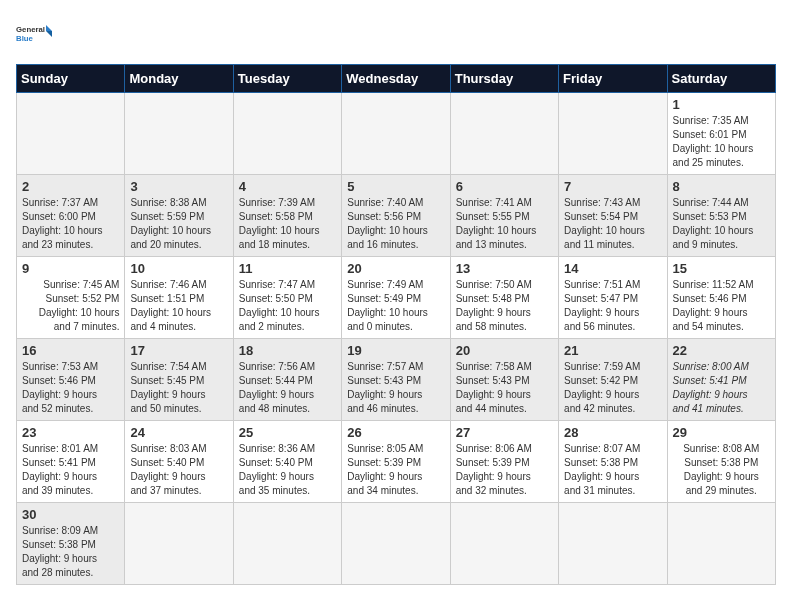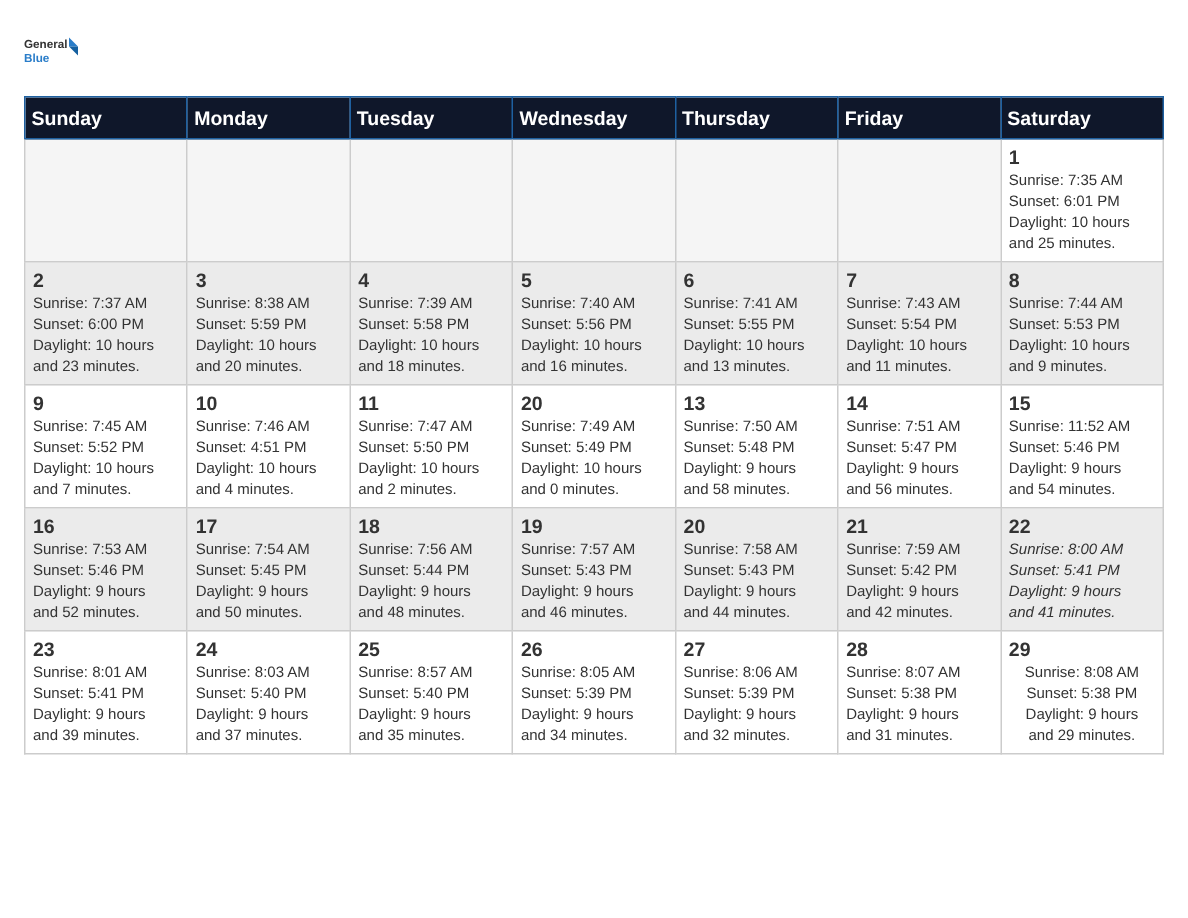--- a/index.html
+++ b/index.html
@@ -178,29 +178,29 @@
           <span class="day-number">8</span>
           <div class="day-info" style="white-space: pre-line;">Sunrise: 7:44 AM
 Sunset: 5:53 PM
 Daylight: 10 hours
 and 9 minutes.</div>
         </td>
       </tr>
       <tr class="row-odd">
         <td>
           <span class="day-number">9</span>
-          <div class="day-info" style="white-space: pre-line;">Sunrise: 7:45 AM
+          <div class="day-info" style="white-space: pre-line; text-align: right;">Sunrise: 7:45 AM
 Sunset: 5:52 PM
 Daylight: 10 hours
 and 7 minutes.</div>
         </td>
         <td>
           <span class="day-number">10</span>
           <div class="day-info" style="white-space: pre-line;">Sunrise: 7:46 AM
-Sunset: 4:51 PM
+Sunset: 1:51 PM
 Daylight: 10 hours
 and 4 minutes.</div>
         </td>
         <td>
           <span class="day-number">11</span>
           <div class="day-info" style="white-space: pre-line;">Sunrise: 7:47 AM
 Sunset: 5:50 PM
 Daylight: 10 hours
 and 2 minutes.</div>
         </td>
@@ -294,21 +294,21 @@
         </td>
         <td>
           <span class="day-number">24</span>
           <div class="day-info" style="white-space: pre-line;">Sunrise: 8:03 AM
 Sunset: 5:40 PM
 Daylight: 9 hours
 and 37 minutes.</div>
         </td>
         <td>
           <span class="day-number">25</span>
-          <div class="day-info" style="white-space: pre-line;">Sunrise: 8:57 AM
+          <div class="day-info" style="white-space: pre-line;">Sunrise: 8:36 AM
 Sunset: 5:40 PM
 Daylight: 9 hours
 and 35 minutes.</div>
         </td>
         <td>
           <span class="day-number">26</span>
           <div class="day-info" style="white-space: pre-line;">Sunrise: 8:05 AM
 Sunset: 5:39 PM
 Daylight: 9 hours
 and 34 minutes.</div>
@@ -327,15 +327,30 @@
 Daylight: 9 hours
 and 31 minutes.</div>
         </td>
         <td>
           <span class="day-number">29</span>
           <div class="day-info" style="white-space: pre-line; text-align: center;">Sunrise: 8:08 AM
 Sunset: 5:38 PM
 Daylight: 9 hours
 and 29 minutes.</div>
         </td>
+      </tr>
+      <tr class="row-even">
+        <td>
+          <span class="day-number">30</span>
+          <div class="day-info" style="white-space: pre-line;">Sunrise: 8:09 AM
+Sunset: 5:38 PM
+Daylight: 9 hours
+and 28 minutes.</div>
+        </td>
+        <td class="empty"></td>
+        <td class="empty"></td>
+        <td class="empty"></td>
+        <td class="empty"></td>
+        <td class="empty"></td>
+        <td class="empty"></td>
       </tr>
     </tbody>
 </table>
 
 </body></html>

